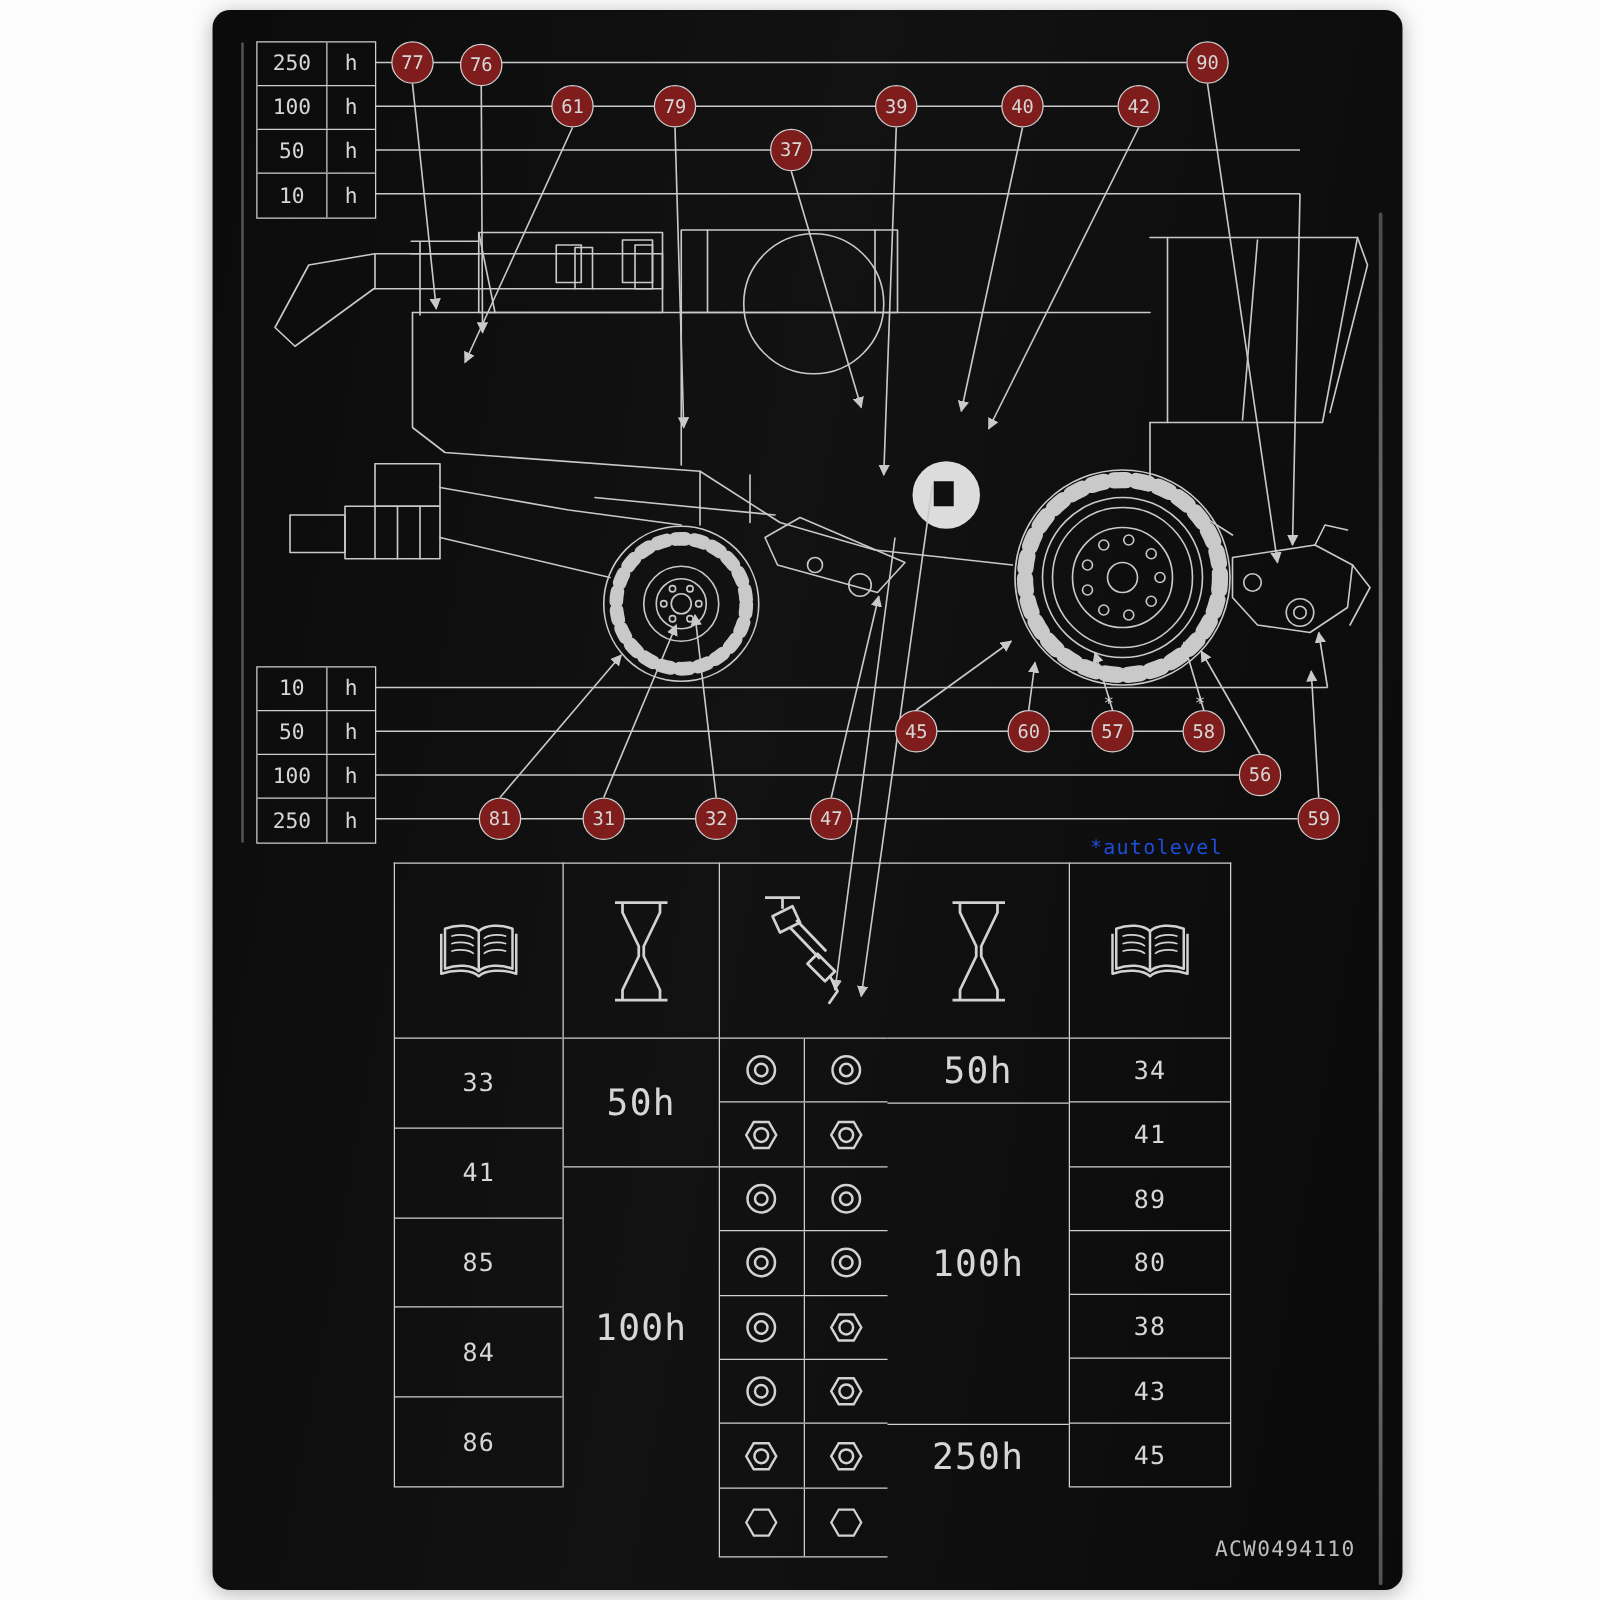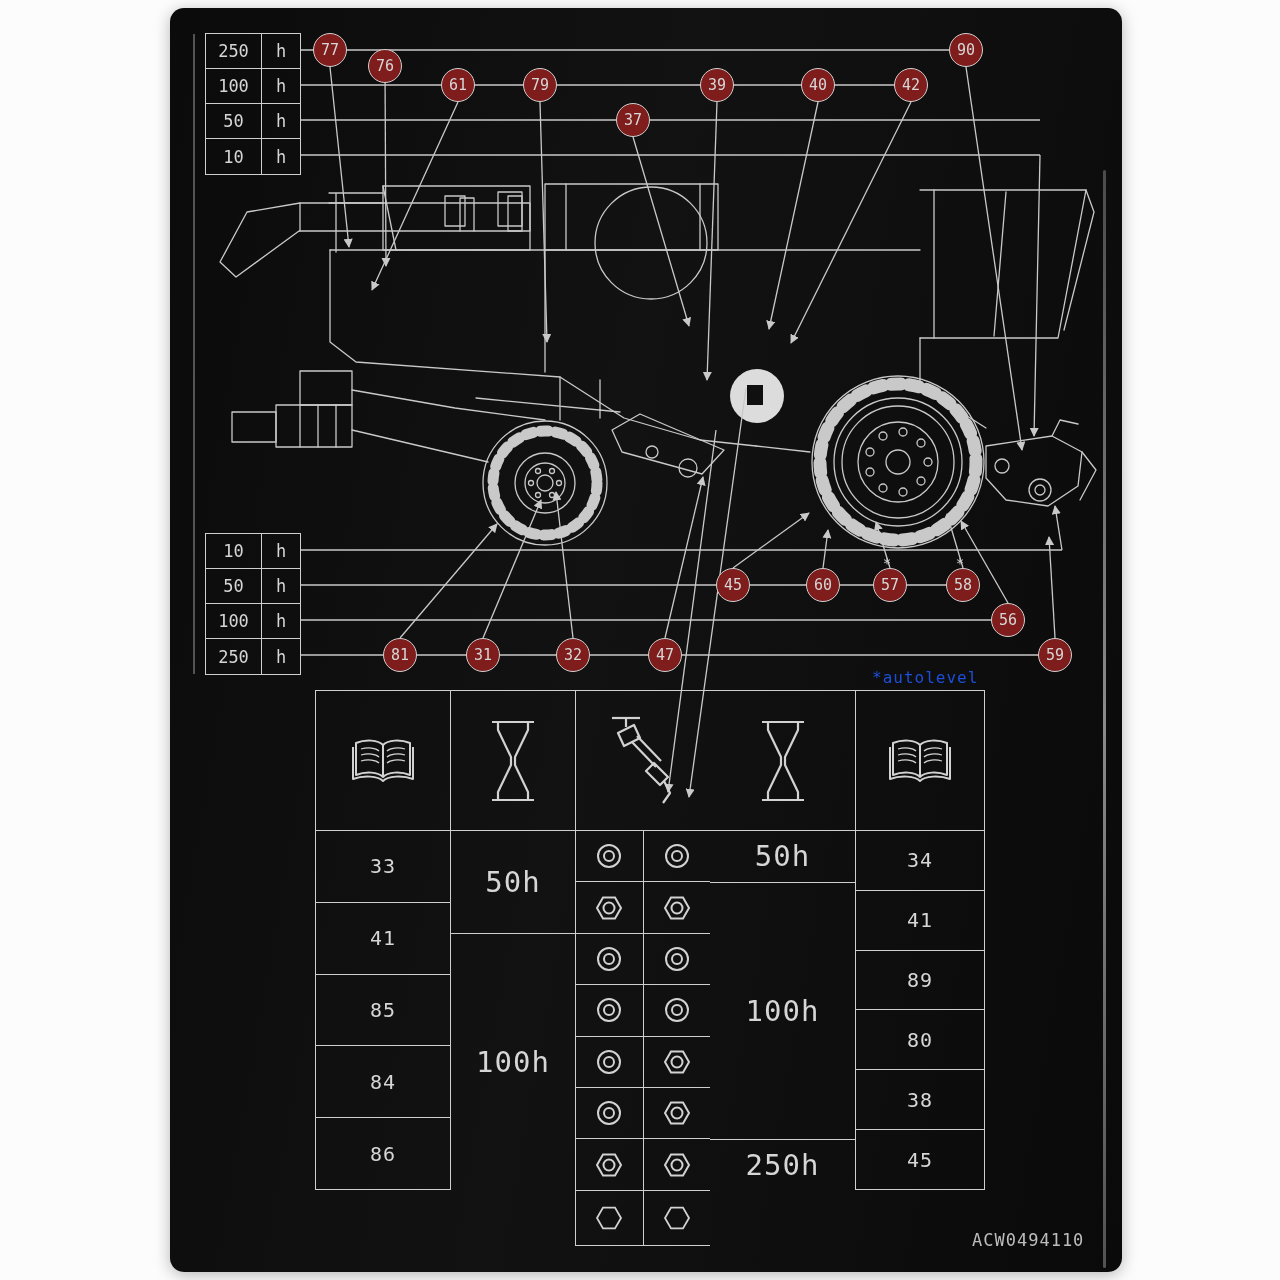--- a/index.html
+++ b/index.html
@@ -213,21 +213,21 @@
         <span class="ival">100</span>
         <span class="iunit">h</span>
       </div>
     <div class="itrow">
         <span class="ival">250</span>
         <span class="iunit">h</span>
       </div>
   </div>
 
   <div class="co" style="left:330px;top:50px">77</div>
-  <div class="co" style="left:385px;top:66px">76</div>
+  <div class="co" style="left:385px;top:52px">76</div>
   <div class="co" style="left:458px;top:85px">61</div>
   <div class="co" style="left:540px;top:85px">79</div>
   <div class="co" style="left:633px;top:120px">37</div>
   <div class="co" style="left:717px;top:85px">39</div>
   <div class="co" style="left:818px;top:85px">40</div>
   <div class="co" style="left:911px;top:85px">42</div>
   <div class="co" style="left:966px;top:50px">90</div>
 
   <div class="co" style="left:733px;top:585px">45</div>
   <div class="co" style="left:823px;top:585px">60</div>
@@ -460,18 +460,19 @@
             <path d="M2 11 L2 43 C13 39 27 40 32 45 C37 40 51 39 62 43 L62 11"></path>
             <path d="M10 13 C17 11 25 12 28 15 M10 19 C17 17 25 18 28 21 M10 25 C17 23 25 24 28 27 M36 15 C39 12 47 11 54 13 M36 21 C39 18 47 17 54 19 M36 27 C39 24 47 23 54 25" stroke-width="1.3"></path>
           </g>
         </svg>
       </div>
     <div class="mrow">34</div>
     <div class="mrow">41</div>
     <div class="mrow">89</div>
     <div class="mrow">80</div>
     <div class="mrow">38</div>
+    <div class="mrow">43</div>
     <div class="mrow">45</div>
   </div>
 
   <div class="partnum" style="left:972px;top:1230px">ACW0494110</div>
 
 </div>
 
 </body></html>

